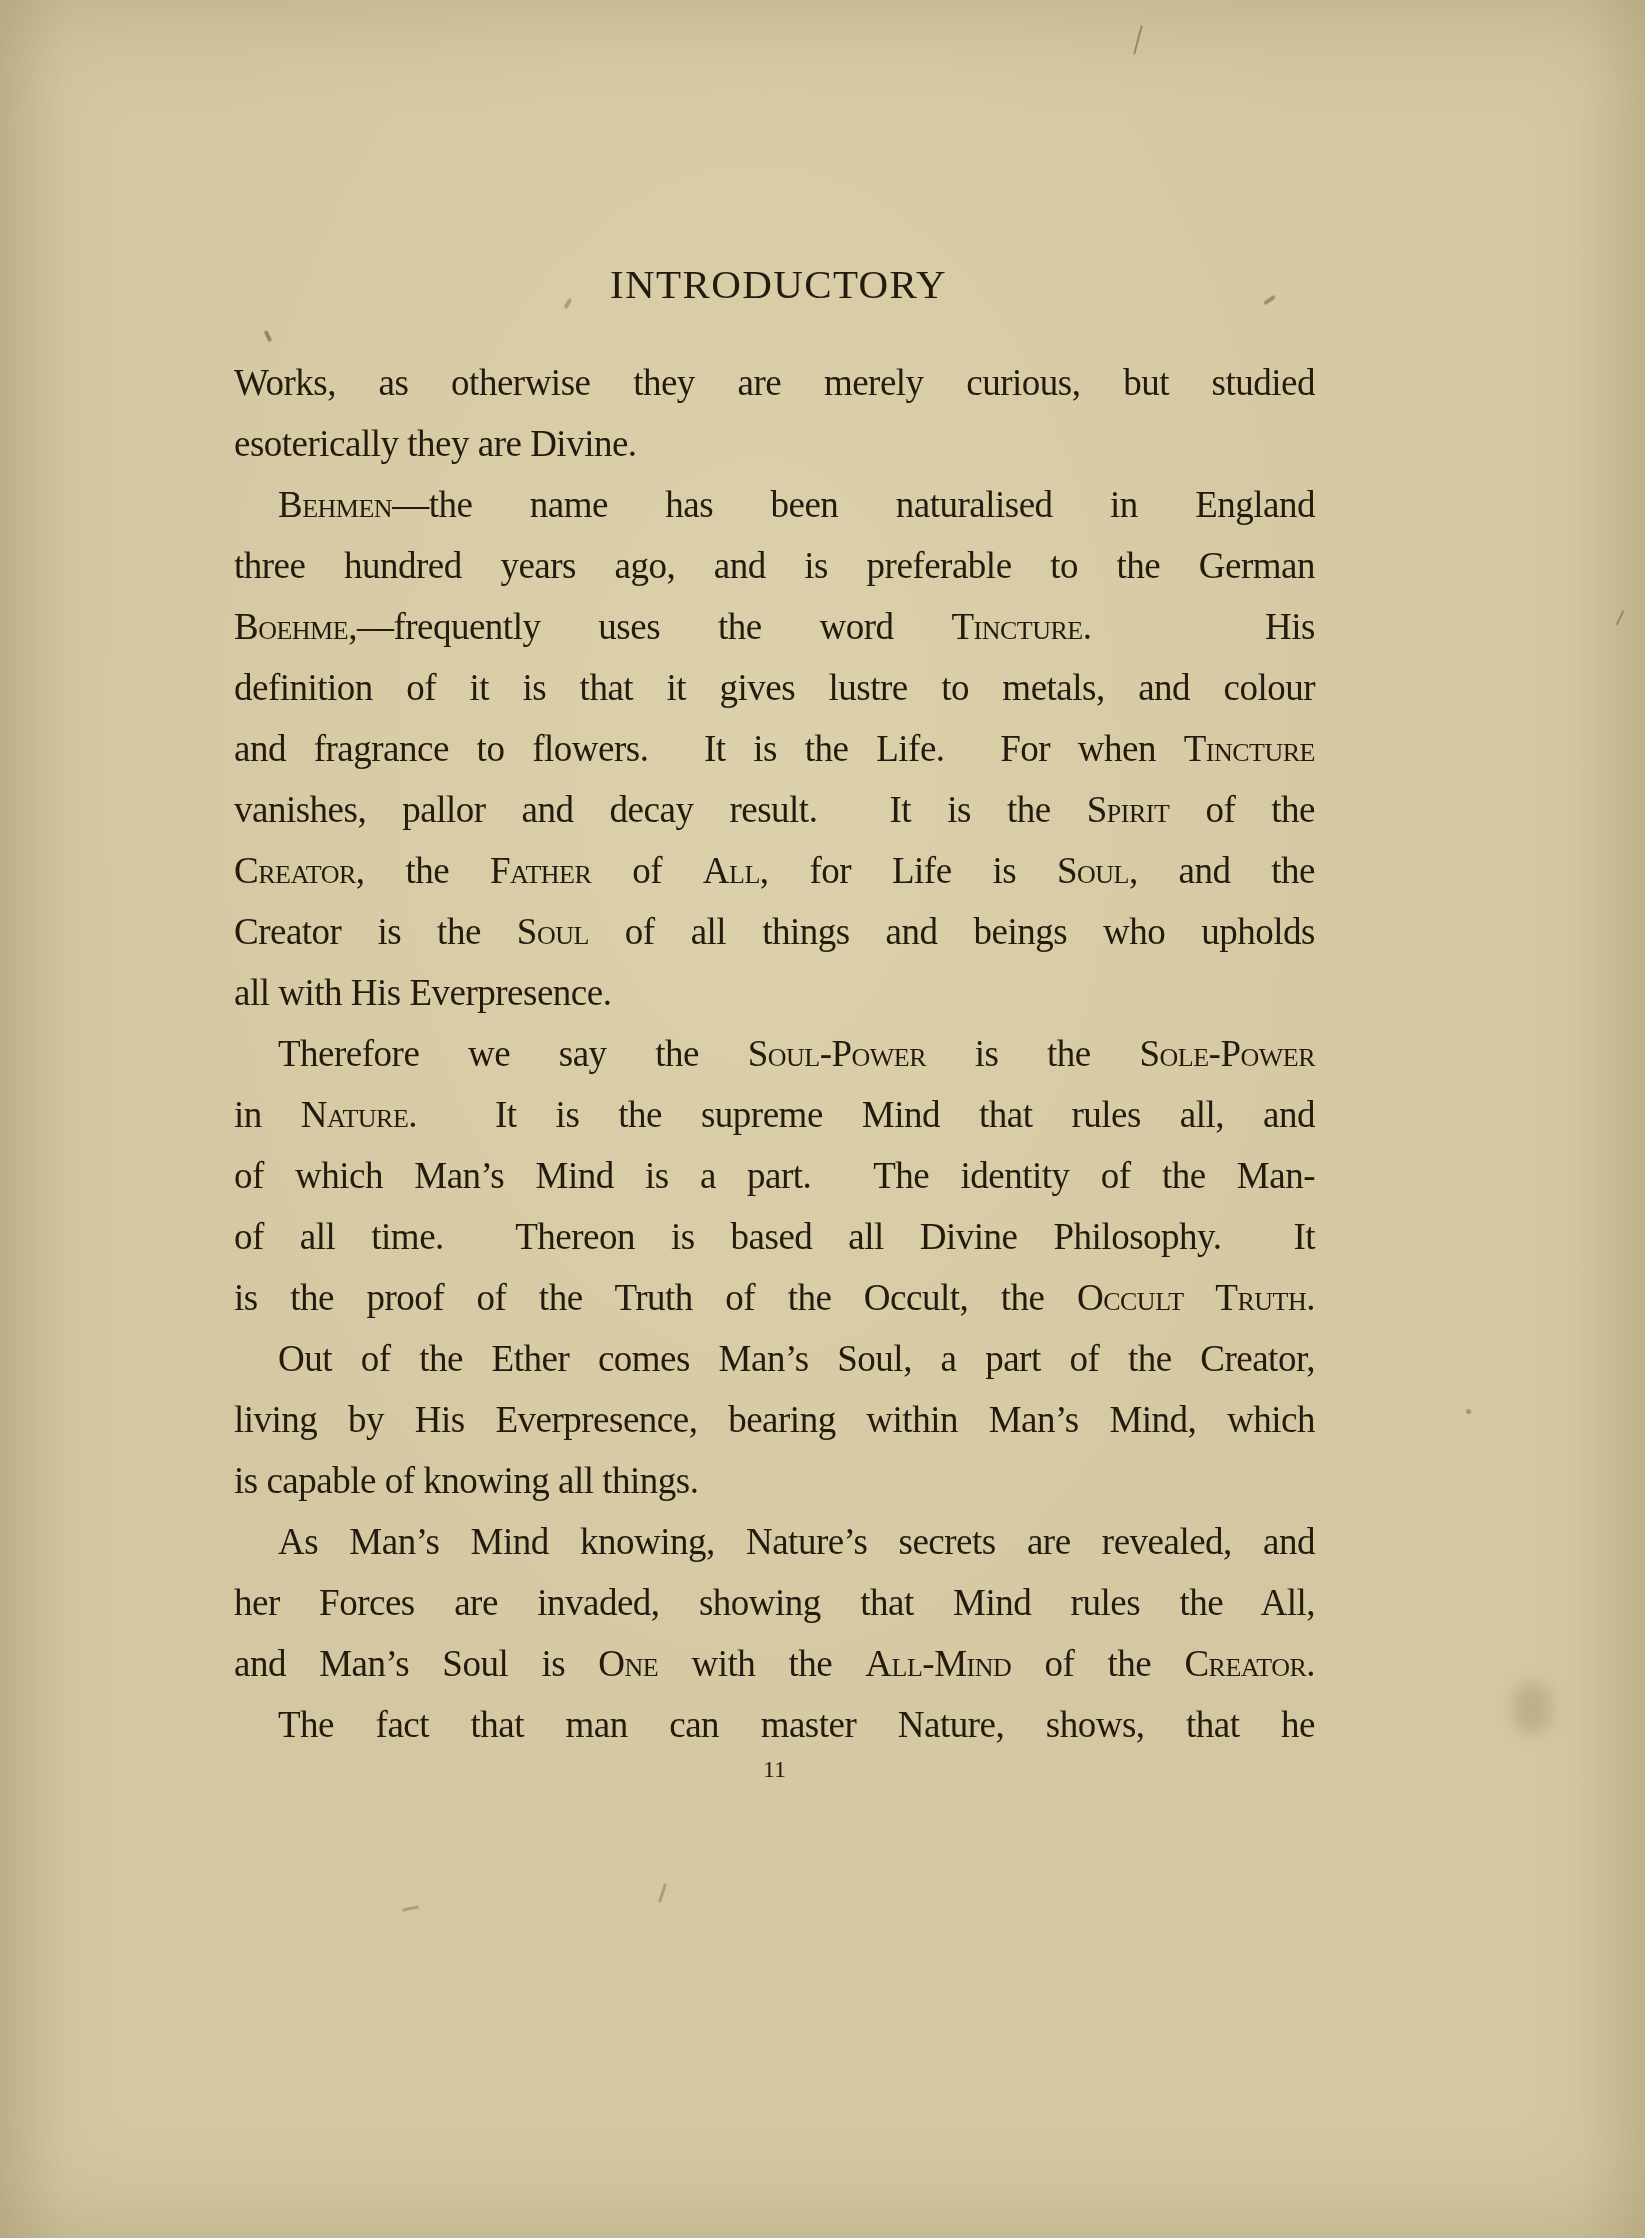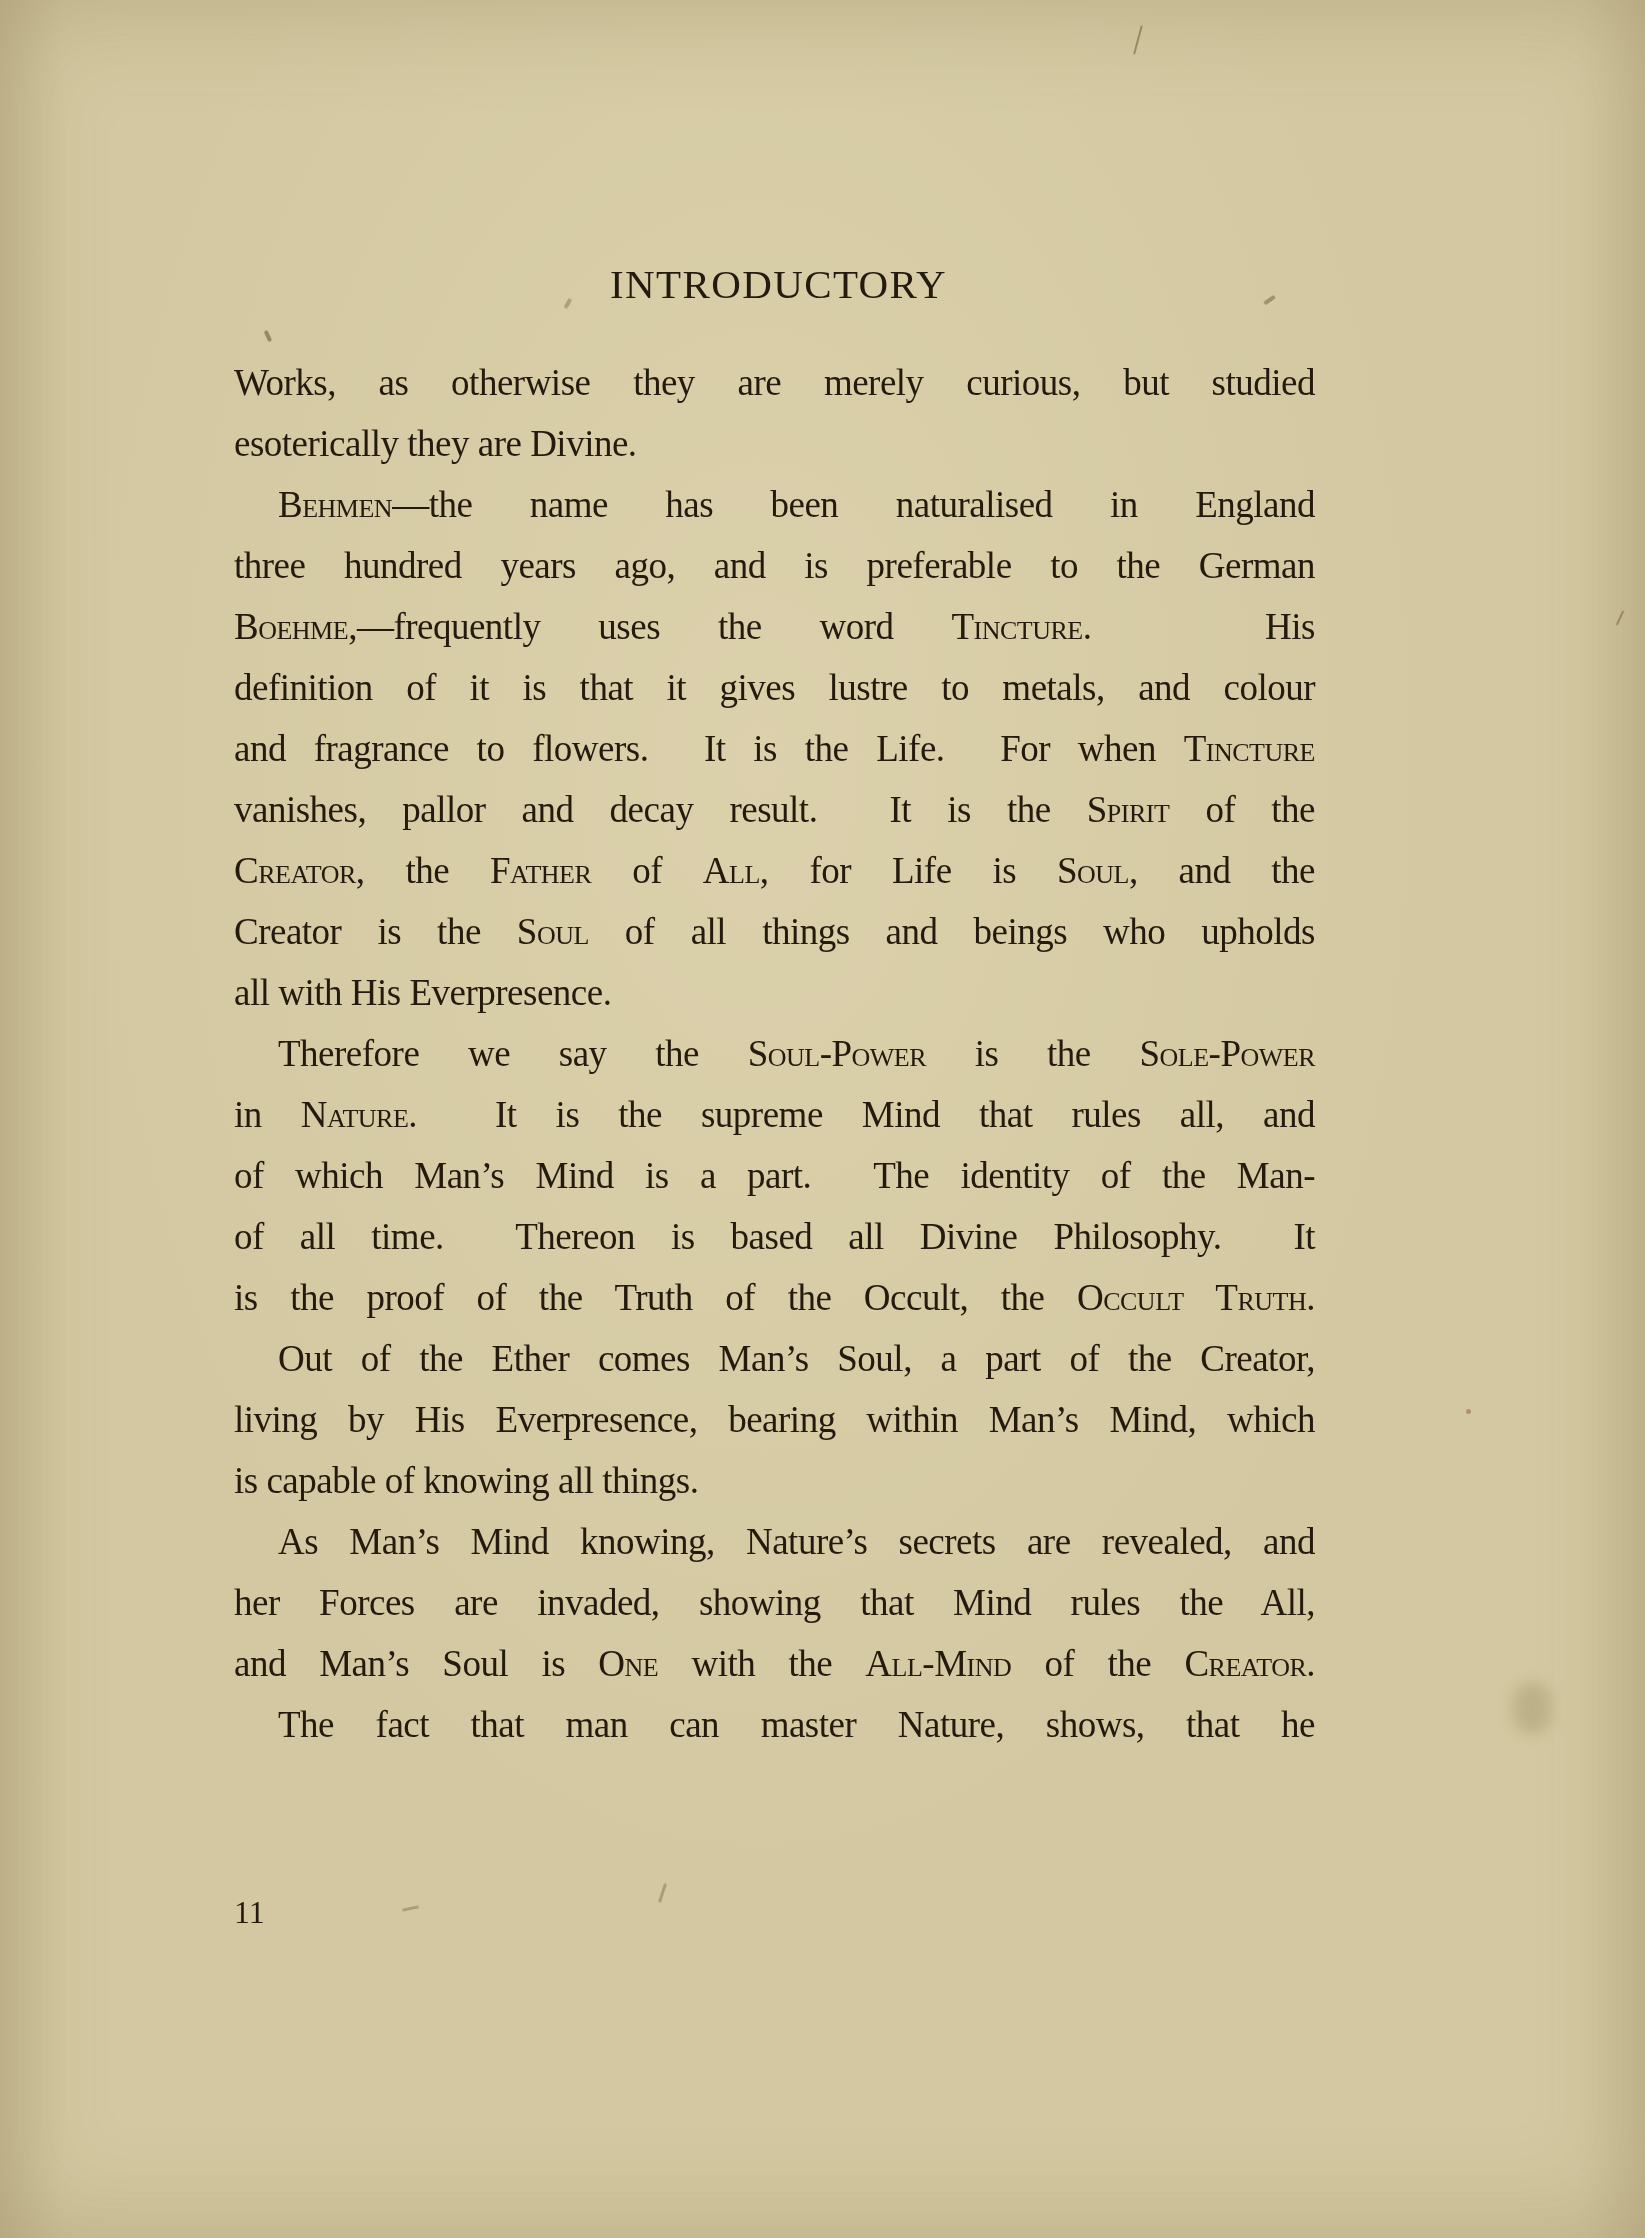--- a/index.html
+++ b/index.html
@@ -54,24 +54,24 @@
   }
   .line.indent {
     text-indent: 44px;
   }
   .sc {
     font-variant: small-caps;
   }
   .pageno {
     position: absolute;
     left: 234px;
-    top: 1894px;
+    top: 1756px;
     width: 1081px;
-    text-align: left;
-    font-size: 32px;
+    text-align: center;
+    font-size: 24px;
     color: var(--ink, #241b0e);
   }
   .speck {
     position: absolute;
     pointer-events: none;
   }
 </style>
 </head>
 <body>
 

